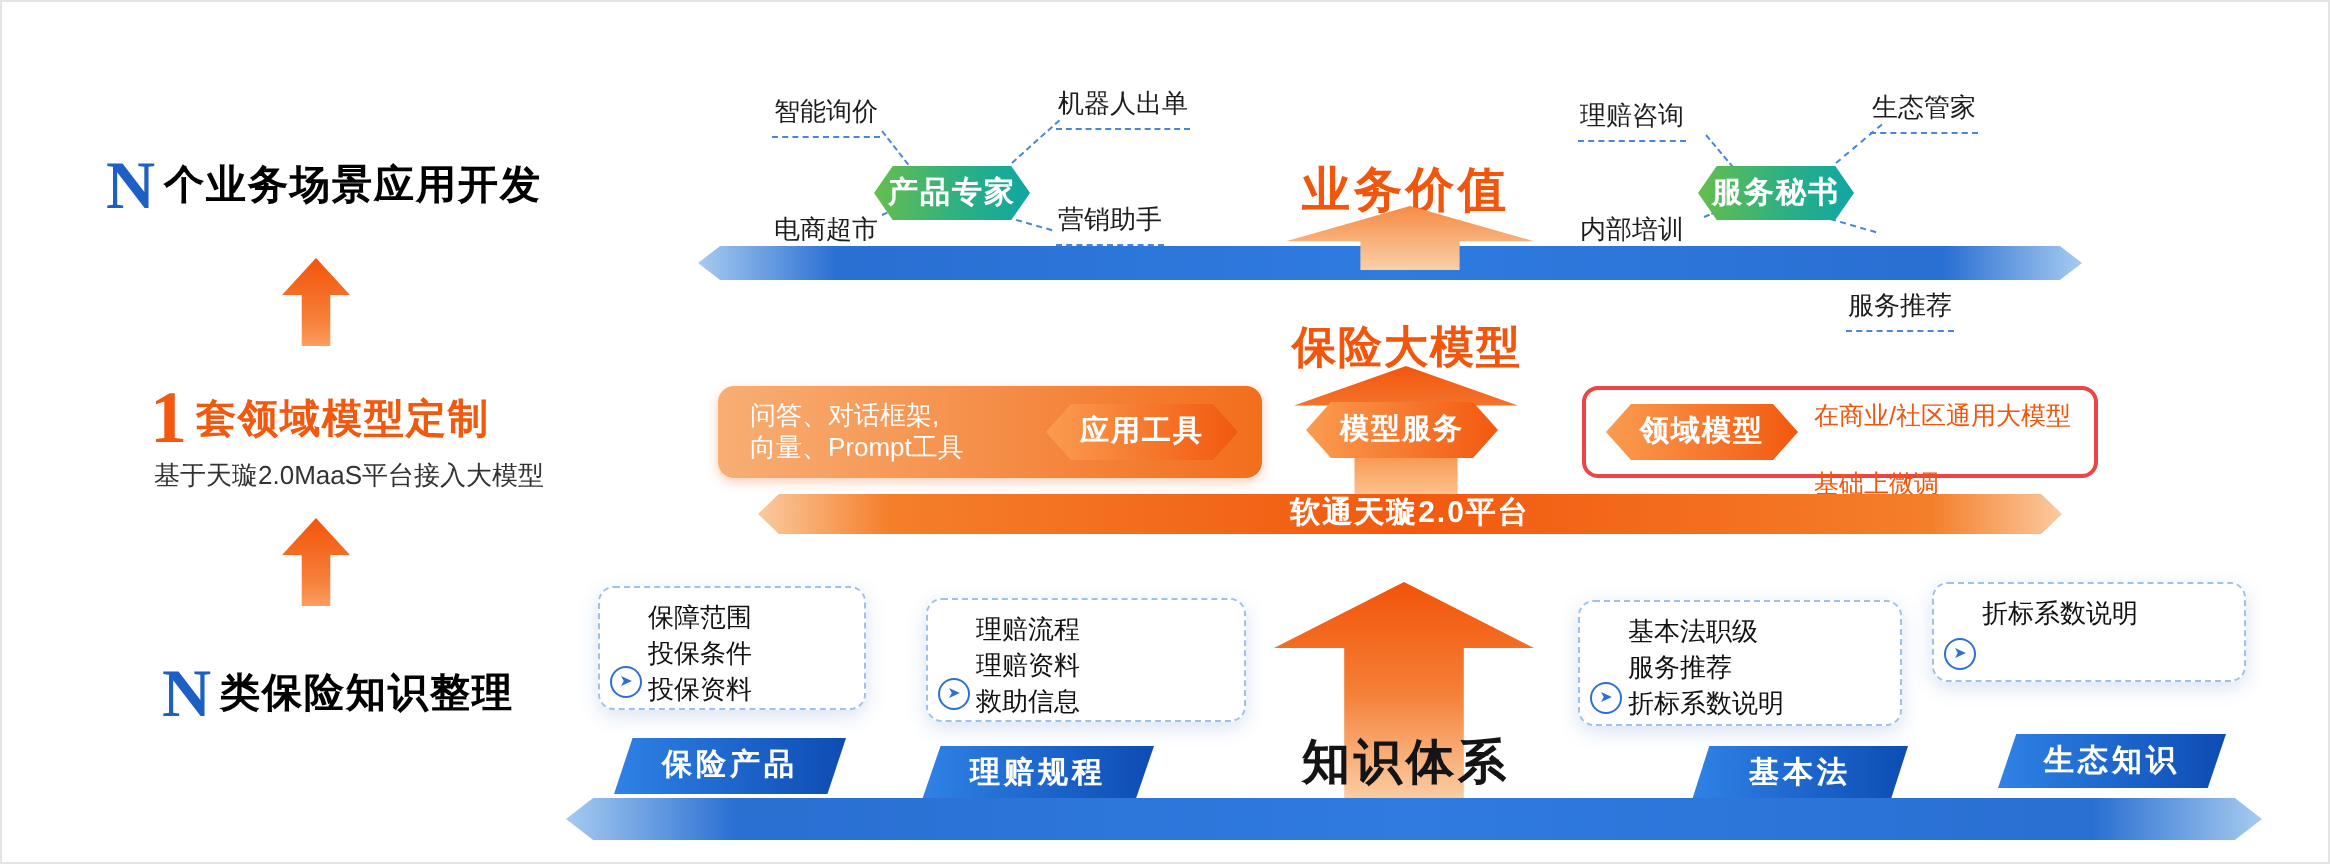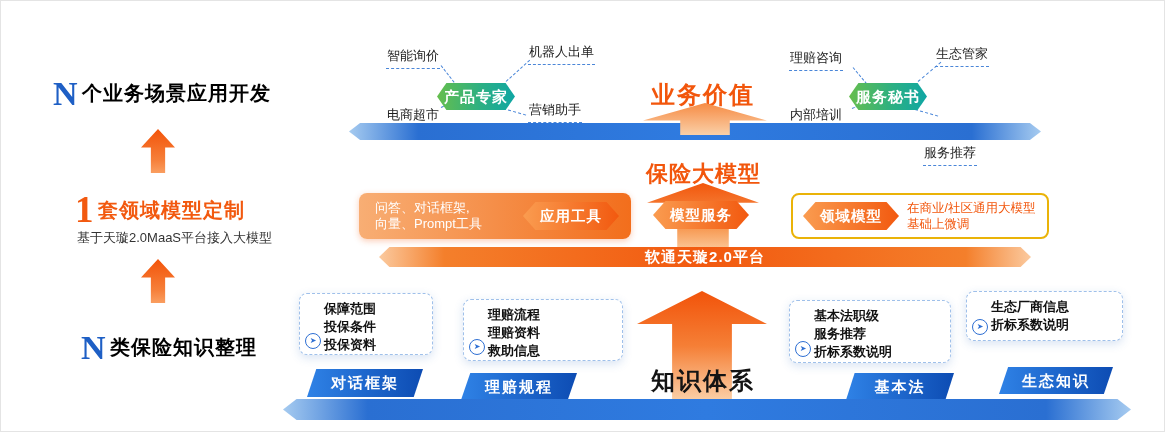--- a/index.html
+++ b/index.html
@@ -32,26 +32,26 @@
   .platform.blue{background:linear-gradient(90deg,#A6CBF0 0%,#2A6FD2 10%,#2F7BE0 50%,#2A6FD2 90%,#A6CBF0 100%);}
   .platform.orangebar{background:linear-gradient(90deg,#FBCA9F 0%,#F47F2B 10%,#F2590F 50%,#F47F2B 90%,#FBCA9F 100%);
                       color:#fff;font-weight:bold;font-size:15px;text-align:center;letter-spacing:1px;}
   
   .gradient-box{background:linear-gradient(90deg,#F8AE74 0%,#F26E1C 100%);border-radius:8px;
                 box-shadow:0 2px 6px rgba(242,90,15,.3);}
   .box-text{color:#fff;font-size:13px;line-height:16px;font-weight:500;white-space:nowrap;}
   .pill-hex{clip-path:polygon(13% 0,87% 0,100% 50%,87% 100%,13% 100%,0 50%);
             background:linear-gradient(90deg,#FA9C50 0%,#F2590F 100%);
             color:#fff;font-weight:bold;font-size:14.5px;text-align:center;letter-spacing:1px;}
-  .outline-box{background:#fff;border:2px solid #eab308;border-radius:8px;box-sizing:border-box;}
+  .outline-box{background:#fff;border:2px solid #ef4444;border-radius:8px;box-sizing:border-box;}
   .outline-text{color:#F2560C;font-size:12.5px;line-height:16px;font-weight:500;white-space:nowrap;}
   
   .card{background:#fff;border:1px dashed #9fc0ea;border-radius:8px;box-shadow:0 3px 10px rgba(46,104,187,.18);box-sizing:border-box;}
   .card-items{padding:6px 8px 0 24px;}
-  .item{font-size:13px;line-height:18px;color:#111;font-weight:700;white-space:nowrap;}
+  .item{font-size:13px;line-height:18px;color:#111;font-weight:400;white-space:nowrap;}
   .circle-icon{position:absolute;left:5px;bottom:5px;width:14px;height:14px;border-radius:50%;
                border:1px solid #2E6FD3;background:#fff;display:flex;align-items:center;justify-content:center;}
   .circle-icon .glyph{font-size:8px;color:#2E6FD3;line-height:1;font-style:normal;}
   .flag{clip-path:polygon(8% 0,100% 0,92% 100%,0 100%);
         background:linear-gradient(90deg,#2F82E6 0%,#0D4CB3 100%);
         color:#fff;font-weight:bold;font-size:15px;text-align:center;letter-spacing:2px;}
   .k-title{font-weight:bold;color:#141414;font-size:24px;letter-spacing:2px;white-space:nowrap;}
   .z1{z-index:1}.z2{z-index:2}.z3{z-index:3}
 </style>
 </head>
@@ -116,21 +116,21 @@
     <div class="box-text" style="position:absolute;left:16px;top:7px;">问答、对话框架,</div>
     <div class="box-text" style="position:absolute;left:16px;top:23px;">向量、Prompt工具</div>
     <div class="pill-hex" style="position:absolute;right:12px;top:9px;width:96px;height:28px;line-height:28px;">应用工具</div>
   </div>
 
   <div class="abs pill-hex z3" style="left:652px;top:200px;width:96px;height:28px;line-height:28px;">模型服务</div>
 
   <div class="abs outline-box z2" style="left:790px;top:192px;width:258px;height:46px;">
     <div class="pill-hex" style="position:absolute;left:10px;top:7px;width:96px;height:28px;line-height:28px;">领域模型</div>
     <div class="outline-text" style="position:absolute;left:114px;top:5px;">在商业/社区通用大模型</div>
-    <div class="outline-text" style="position:absolute;left:114px;top:21px;">基础上微调</div>
+    <div class="outline-text" style="position:absolute;left:114px;top:39px;">基础上微调</div>
   </div>
 
   <div class="abs platform orangebar z2" style="left:378px;top:246px;width:652px;height:20px;line-height:20px;">软通天璇2.0平台</div>
 
   <div class="abs big-arrow arrow-bottom z1" style="left:636px;top:290px;width:130px;height:110px;"></div>
   <div class="abs k-title z3" style="left:650px;top:364px;">知识体系</div>
 
   <div class="abs card z2" style="left:298px;top:292px;width:134px;height:62px;">
     <div class="card-items">
       <div class="item">保障范围</div>
@@ -159,28 +159,27 @@
       <div class="item">服务推荐</div>
       <div class="item">折标系数说明</div>
     </div>
     <span class="circle-icon">
         <i class="glyph">➤</i>
       </span>
   </div>
 
   <div class="abs card z2" style="left:965px;top:290px;width:157px;height:50px;">
     <div class="card-items">
-      <div class="item">生态厂商信息</div>
       <div class="item">折标系数说明</div>
     </div>
     <span class="circle-icon">
         <i class="glyph">➤</i>
       </span>
   </div>
 
-  <div class="abs flag z2" style="left:306px;top:368px;width:116px;height:28px;line-height:28px;">对话框架</div>
+  <div class="abs flag z2" style="left:306px;top:368px;width:116px;height:28px;line-height:28px;">保险产品</div>
   <div class="abs flag z2" style="left:460px;top:372px;width:116px;height:27px;line-height:27px;">理赔规程</div>
   <div class="abs flag z2" style="left:845px;top:372px;width:108px;height:27px;line-height:27px;">基本法</div>
   <div class="abs flag z2" style="left:998px;top:366px;width:114px;height:27px;line-height:27px;">生态知识</div>
 
   <div class="abs platform blue z2" style="left:282px;top:398px;width:848px;height:21px;"></div>
 
 </div>
 
 </body></html>

